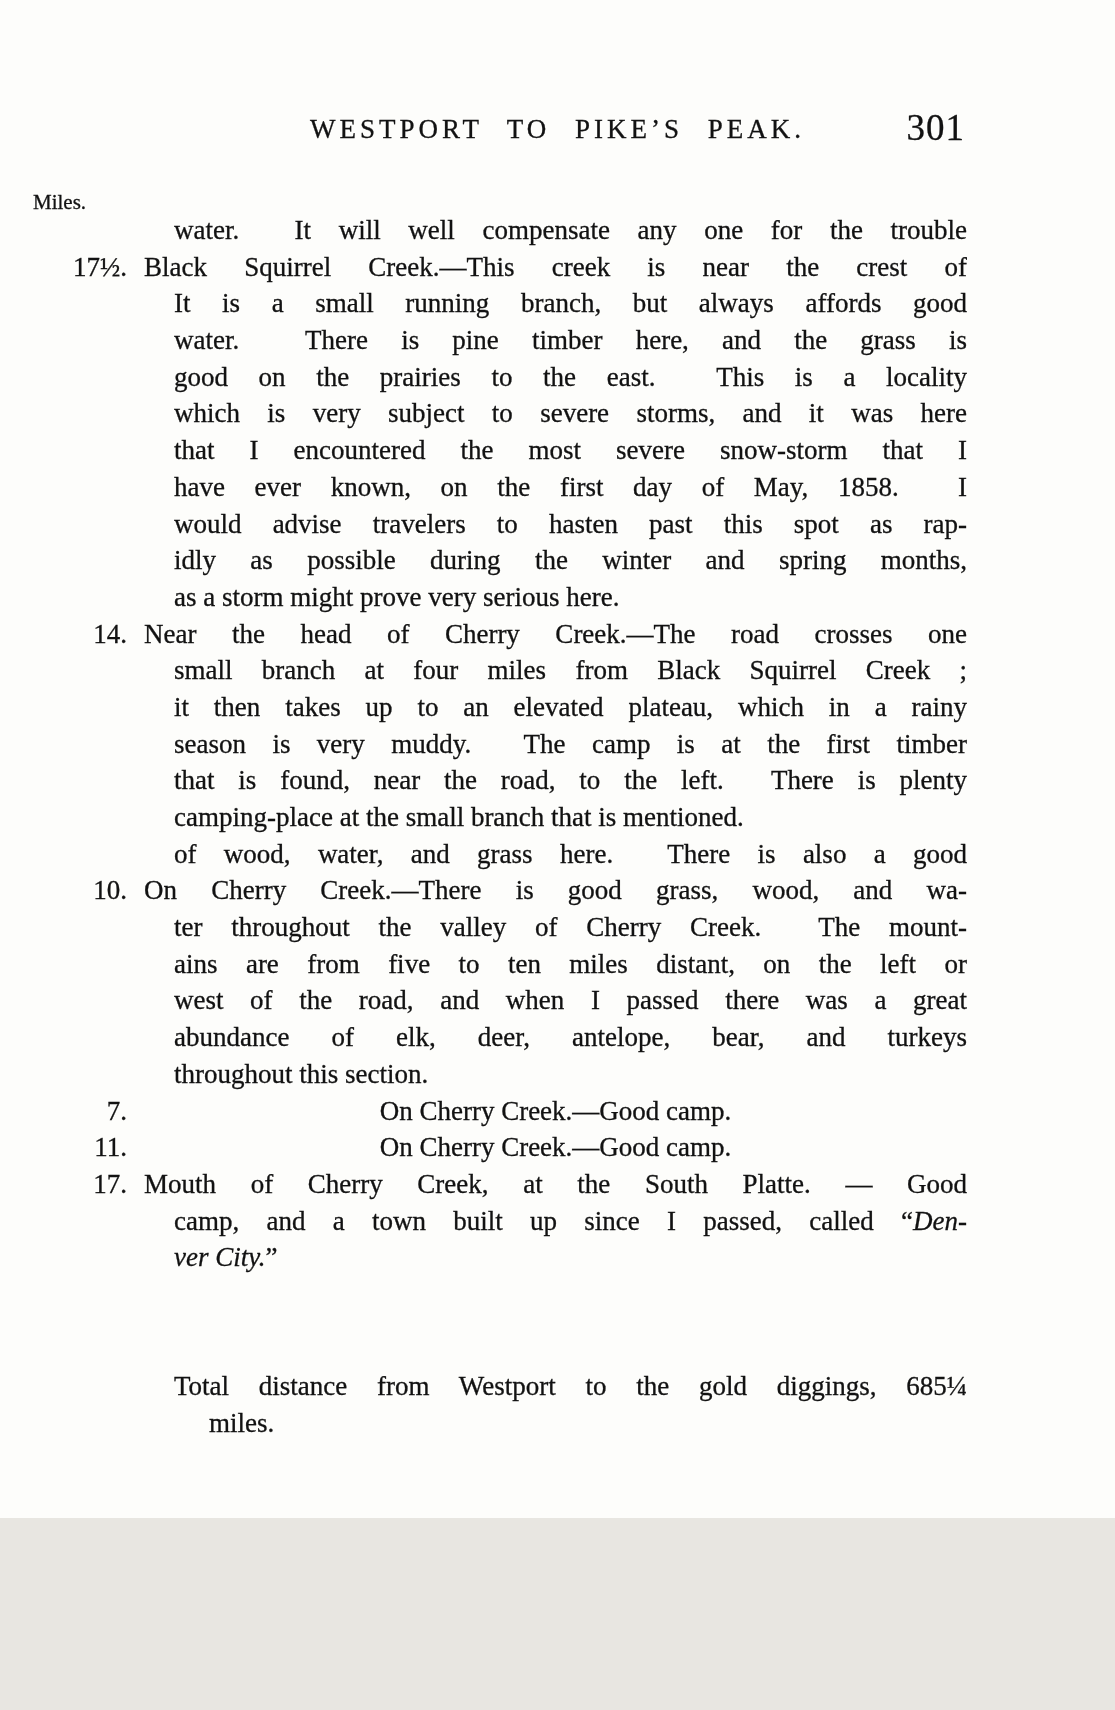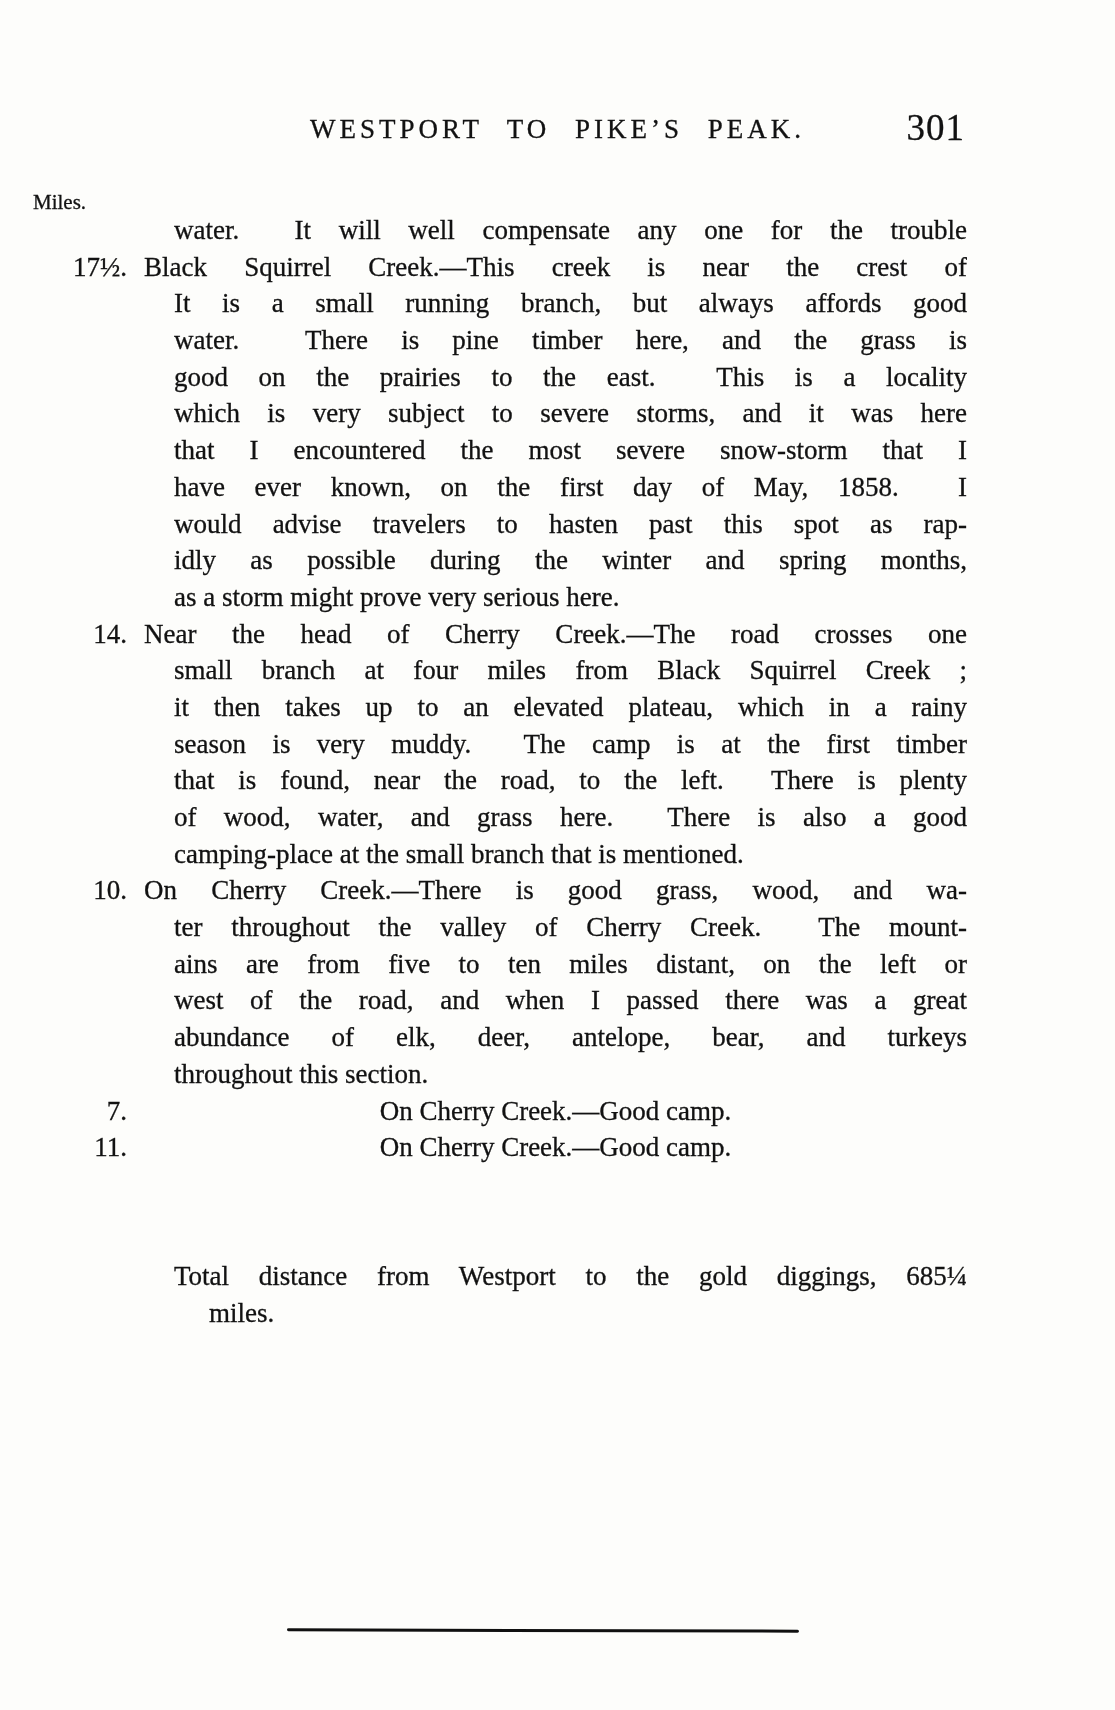--- a/index.html
+++ b/index.html
@@ -1,18 +1,18 @@
 <!DOCTYPE html>
 <html><head>
 <meta charset="utf-8">
 <style>
   html,body{margin:0;padding:0;background:#e8e6e1;}
   .sheet{
     position:relative;
-    width:1115px;height:1710px;
+    width:1115px;height:1518px;
     background:#fdfdfb;
     font-family:"Liberation Serif","DejaVu Serif",serif;
     color:#121212;
     overflow:hidden;
     -webkit-text-stroke:0.3px #121212;
   }
   
   .running-head{
     position:absolute;top:112px;left:0;width:100%;
     text-align:center;
@@ -85,40 +85,46 @@
           <div class="line just">idly as possible during the winter and spring months,</div>
           <div class="line last">as a storm might prove very serious here.</div>
         </div>
         <div class="para entry">
           <span class="miles">14.</span>
           <div class="line just first">Near the head of Cherry Creek.—The road crosses one</div>
           <div class="line just">small branch at four miles from Black Squirrel Creek ;</div>
           <div class="line just">it then takes up to an elevated plateau, which in a rainy</div>
           <div class="line just">season is very muddy.&nbsp; The camp is at the first timber</div>
           <div class="line just">that is found, near the road, to the left.&nbsp; There is plenty</div>
+          <div class="line last">camping-place at the small branch that is mentioned.</div>
           <div class="line just">of wood, water, and grass here.&nbsp; There is also a good</div>
-          <div class="line last">camping-place at the small branch that is mentioned.</div>
         </div>
         <div class="para entry">
           <span class="miles">10.</span>
           <div class="line just first">On Cherry Creek.—There is good grass, wood, and wa-</div>
           <div class="line just">ter throughout the valley of Cherry Creek.&nbsp; The mount-</div>
           <div class="line just">ains are from five to ten miles distant, on the left or</div>
           <div class="line just">west of the road, and when I passed there was a great</div>
           <div class="line just">abundance of elk, deer, antelope, bear, and turkeys</div>
           <div class="line last">throughout this section.</div>
         </div>
         <div class="para entry">
           <span class="miles">7.</span>
           <div class="line last first">On Cherry Creek.—Good camp.</div>
         </div>
         <div class="para entry">
           <span class="miles">11.</span>
           <div class="line last first">On Cherry Creek.—Good camp.</div>
         </div>
+        <div class="para entry">
+          <span class="miles">17.</span>
+          <div class="line just first">Mouth of Cherry Creek, at the South Platte. — Good</div>
+          <div class="line just">camp, and a town built up since I passed, called “<i>Den-</i></div>
+          <div class="line last"><i>ver City.</i>”</div>
+        </div>
       </div>
 
     <div class="para total" id="total-para">
         <div class="line just first">Total distance from Westport to the gold diggings, 685¼</div>
         <div class="line last">miles.</div>
       </div>
   </div>
 
   <div class="divider-rule"></div>
 

